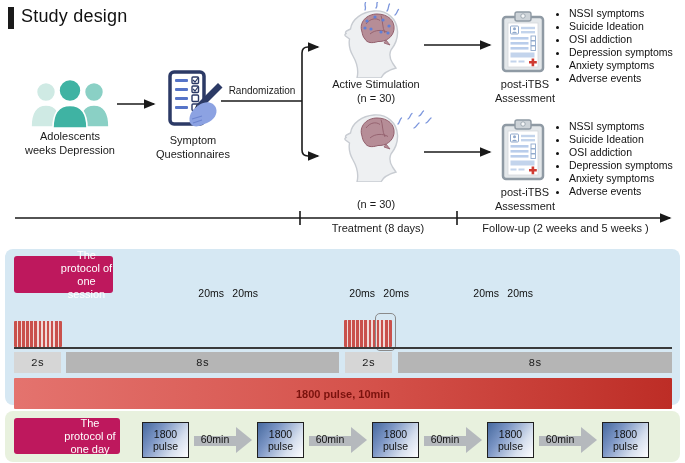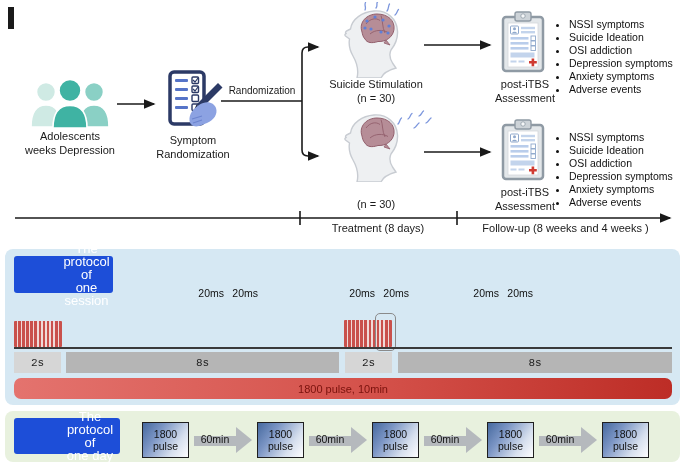--- a/index.html
+++ b/index.html
@@ -14,45 +14,45 @@
 
   
   .title-bar { left:8px; top:7px; width:6px; height:22px; background:#1a1a1a; }
   .page-title { left:21px; top:6px; font-size:18px; letter-spacing:.2px; color:#111; }
 
   
   .lbl { font-size:11px; line-height:13.5px; color:#1a1a1a; }
   .small-lbl { font-size:10px; color:#1a1a1a; }
 
   
-  ul.outcomes { left:556px; list-style:disc; padding-left:13px; width:130px;margin-top:11px; }
+  ul.outcomes { left:556px; list-style:disc; padding-left:13px; width:130px; }
   ul.outcomes li { font-size:10.5px; line-height:12.9px; color:#111; }
 
   
   .panel-session { left:5px; top:249px; width:675px; height:156px; background:#d6e8f3; border-radius:8px; }
   .panel-day { left:5px; top:411px; width:675px; height:51px; background:#e8f1de; border-radius:8px; }
   .green-label {
-    background:#1d4ed8; color:#ffffff; border-radius:3px;
-    font-size:13px; line-height:13px; display:flex; align-items:center; justify-content:center;padding-left:46px;
+    background:#be185d; color:#ffffff; border-radius:3px;
+    font-size:11px; line-height:13px; display:flex; align-items:center; justify-content:center;padding-left:46px;
   }
 
   
   .stripes {
     background:repeating-linear-gradient(90deg,#c9514c 0px,#c9514c 2.6px,#f0dad8 2.6px,#f0dad8 4.1px);
     border-radius:1px;
   }
   .baseline-bar { left:14px; top:347px; width:658px; height:2px; background:#3a3a3a; }
   .seg { top:352px; height:21px; display:flex; align-items:center; justify-content:center; font-size:11px; color:#222;font-family:Liberation Mono, monospace; }
   .seg-2s { background:#d6d6d6; }
   .seg-8s { background:#b5b5b5;text-align:right; }
   .pulse-bar {
-    left:14px; top:378px; width:658px; height:21px;
+    left:14px; top:378px; width:658px; height:31px;
     background:linear-gradient(90deg,#e4736e 0%,#d4514a 55%,#bd2d26 100%);
     display:flex; align-items:center; justify-content:center;
-    font-size:11px; color:#7a120d; border-radius:7px;
+    font-size:11px; color:#7a120d; border-radius:1px;font-weight:bold;
   }
   .zoom-box { left:375px; top:313px; width:21px; height:38px; border:1.6px solid #8a8a8a; border-radius:5px; }
   .ms-label { top:287px; width:34px; text-align:right; font-size:10.5px; color:#111; }
 
   
   .pulse-box {
     top:422px; width:47px; height:36px; border:1.2px solid #1f1f1f;
     background:linear-gradient(125deg,#46699f 0%,#7b95c4 32%,#d7e0ee 72%,#fdfdfe 100%);
     display:flex; align-items:center; justify-content:center;
     font-size:10.5px; line-height:12.5px; color:#111; text-align:center; white-space:pre-line;
@@ -102,20 +102,21 @@
       <path d="M465 259 V284"></path>
         <path d="M500 259 V284"></path>
         <path d="M533 259 V284"></path>
     </g>
 
     <path d="M192 300 L344 318" stroke="#333" stroke-width="1.2" stroke-dasharray="2.5 2.8" fill="none"></path>
     <path d="M533 300 L397 318" stroke="#333" stroke-width="1.2" stroke-dasharray="2.5 2.8" fill="none"></path>
   </svg>
 
   <div class="abs title-bar"></div>
+  <div class="abs page-title">Study design</div>
 
   <svg class="abs" style="left:26px;top:80px;" width="88" height="48" viewBox="0 0 88 48">
     <g stroke="#ffffff" stroke-width="1.6">
       <circle cx="20" cy="12" r="9.5" fill="#cfeae4"></circle>
       <path d="M5 47 C5 32 11 25 20 25 C29 25 35 32 35 47 Z" fill="#cfeae4"></path>
       <circle cx="68" cy="12" r="9.5" fill="#8ad0c5"></circle>
       <path d="M53 47 C53 32 59 25 68 25 C77 25 83 32 83 47 Z" fill="#8ad0c5"></path>
       <circle cx="44" cy="10.5" r="11" fill="#3fb3a3"></circle>
       <path d="M27 48 C27 32 34 25.5 44 25.5 C54 25.5 61 32 61 48 Z" fill="#3fb3a3"></path>
     </g>
@@ -140,21 +141,21 @@
     <g stroke="#2c3a66" stroke-width="1.2" fill="none">
       <path d="M31 10 l2 2 l3 -4"></path>
         <path d="M31 19 l2 2 l3 -4"></path>
     </g>
     <polygon points="56,13 60.5,17.5 39,39 34.5,34.5" fill="#2c3a66"></polygon>
     <polygon points="34.5,34.5 39,39 31.5,41.5" fill="#1b2440"></polygon>
     <path d="M37 35 C44 30 52 32 54 38 C56 44 52 50 45 53 L37 56 C32 57.5 28 55 27.5 50.5 C27 44 31 39 37 35 Z" fill="#8ca2e2"></path>
     <path d="M30 49 l10 -3 M31 53 l9 -3" stroke="#6c84cf" stroke-width="1.2" fill="none"></path>
   </svg>
   <div class="abs lbl ctr preline" style="left:140px;top:134px;width:106px;">Symptom
-Randomization</div>
+Questionnaires</div>
 
   <div class="abs small-lbl ctr" style="left:222px;top:85px;width:80px;">Randomization</div>
 
   <svg class="abs" style="left:332px;top:2px;" width="88" height="76" viewBox="0 0 88 76">
     <g stroke="#7d97dd" stroke-width="1.3" fill="none" stroke-linecap="round">
       <path d="M33 8 c1.5 -3 -1 -4.5 0.5 -7.5"></path>
         <path d="M44 6 c2 -2.5 0 -4.5 1.5 -6"></path>
       <path d="M55 9 c2 -2 1 -5 2.5 -7"></path>
         <path d="M63 13 c2 -1.5 2 -4 3.5 -5.5"></path>
     </g>
@@ -170,21 +171,21 @@
       <circle cx="35" cy="19" r="1.6"></circle>
         <circle cx="43" cy="15" r="1.6"></circle>
         <circle cx="51" cy="18" r="1.6"></circle>
       <circle cx="57" cy="24" r="1.6"></circle>
         <circle cx="39" cy="27" r="1.6"></circle>
         <circle cx="49" cy="30" r="1.6"></circle>
       <circle cx="56" cy="31" r="1.6"></circle>
         <circle cx="33" cy="26" r="1.6"></circle>
     </g>
   </svg>
-  <div class="abs lbl ctr" style="left:316px;top:78px;width:120px;">Suicide Stimulation</div>
+  <div class="abs lbl ctr" style="left:316px;top:78px;width:120px;">Active Stimulation</div>
   <div class="abs lbl ctr" style="left:316px;top:92px;width:120px;">(n = 30)</div>
 
   <svg class="abs" style="left:332px;top:108px;" width="108" height="74" viewBox="0 0 108 74">
     <g stroke="#7d97dd" stroke-width="1.3" fill="none" stroke-linecap="round">
       <path d="M66 16 c2 -2 1.5 -4.5 3.5 -6"></path>
         <path d="M76 11 c2.5 -1.5 2 -4 4 -5.5"></path>
       <path d="M87 8 c2.5 -1 2.5 -3.5 4.5 -5"></path>
         <path d="M82 20 c2.5 -1 3 -3.5 5 -5"></path>
       <path d="M94 15 c2.5 -1 3 -3.5 5 -5"></path>
     </g>
@@ -266,21 +267,21 @@
   <ul class="abs outcomes" style="top:120px;">
     <li>NSSI symptoms</li>
     <li>Suicide Ideation</li>
     <li>OSI addiction</li>
     <li>Depression symptoms</li>
     <li>Anxiety symptoms</li>
     <li>Adverse events</li>
   </ul>
 
   <div class="abs lbl ctr" style="left:308px;top:222px;width:140px;">Treatment (8 days)</div>
-  <div class="abs lbl ctr" style="left:463px;top:222px;width:205px;">Follow-up (8 weeks and 4 weeks )</div>
+  <div class="abs lbl ctr" style="left:463px;top:222px;width:205px;">Follow-up (2 weeks and 5 weeks )</div>
 
   <div class="abs panel-session"></div>
   <div class="abs green-label ctr preline" style="left:14px;top:256px;width:99px;height:37px;">The protocol of
 one session</div>
 
   <div class="abs ms-label" style="left:190px;">20ms</div>
   <div class="abs ms-label" style="left:224px;">20ms</div>
   <div class="abs ms-label" style="left:341px;">20ms</div>
   <div class="abs ms-label" style="left:375px;">20ms</div>
   <div class="abs ms-label" style="left:465px;">20ms</div>

